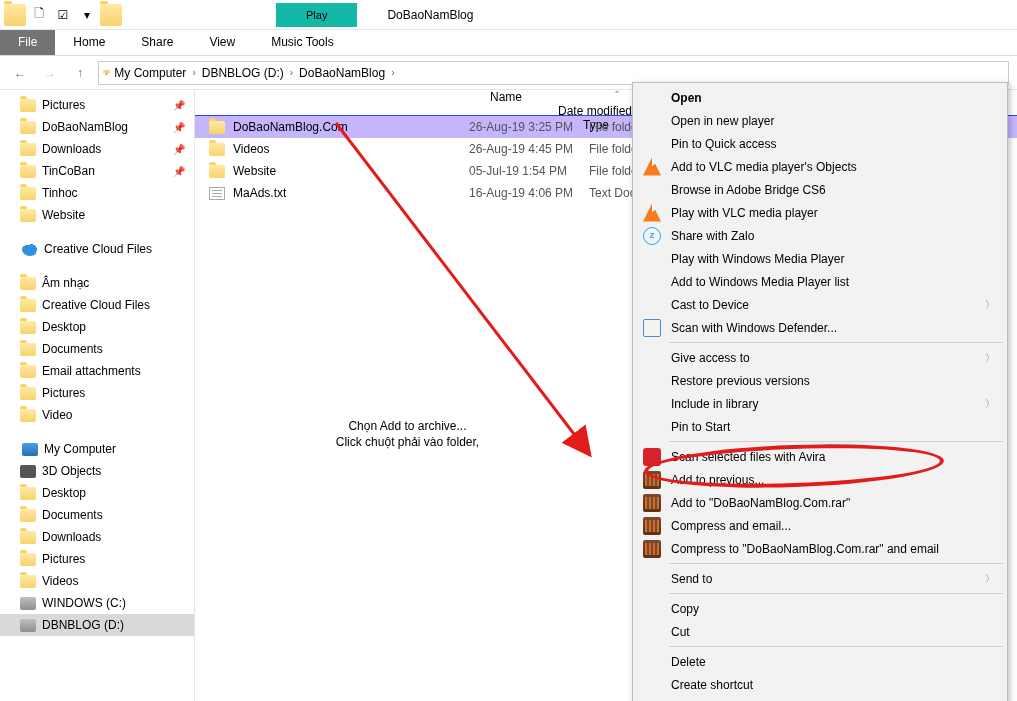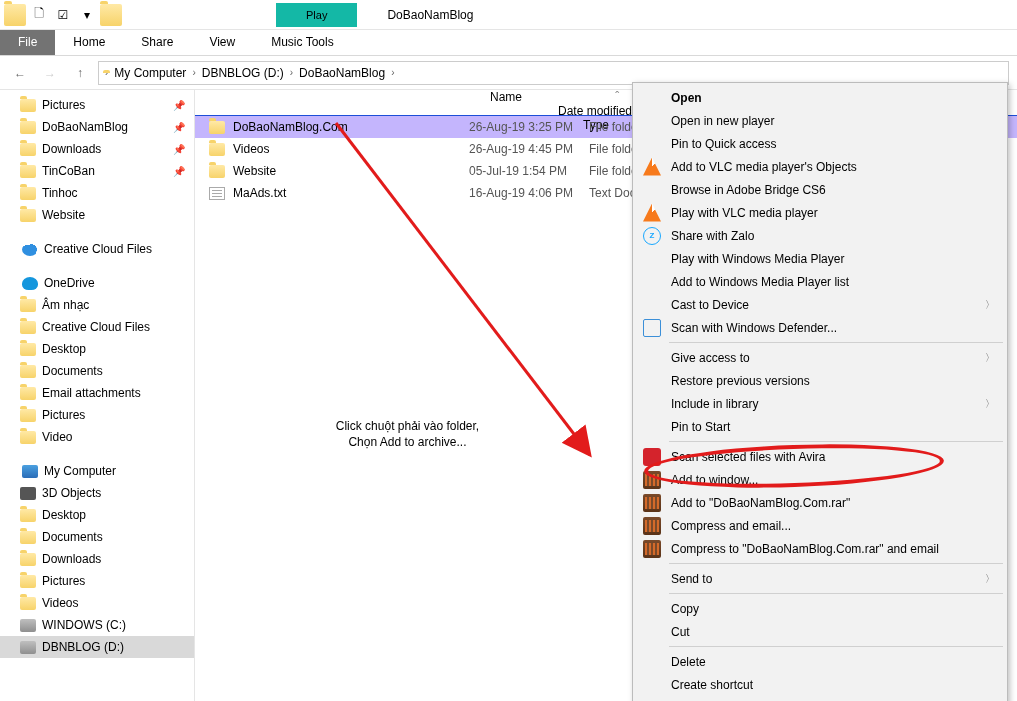--- a/index.html
+++ b/index.html
@@ -143,24 +143,20 @@
           <span class="ico folder"></span>
           <span>Website</span>
         </div>
       </div>
     <div style="height:12px"></div>
     <div class="item">
         <span class="ico cloud"></span>
         <span>Creative Cloud Files</span>
       </div>
     <div style="height:12px"></div>
-    <div class="item">
-        <span class="ico onedrive"></span>
-        <span>OneDrive</span>
-      </div>
     <div id="tree-od">
         <div class="item l2">
           <span class="ico folder"></span>
           <span>Âm nhạc</span>
         </div>
         <div class="item l2">
           <span class="ico folder"></span>
           <span>Creative Cloud Files</span>
         </div>
         <div class="item l2">
@@ -314,21 +310,21 @@
     <div class="mi">
       <span>Pin to Start</span>
     </div>
     <div class="sep"></div>
     <div class="mi">
       <span class="mico avira"></span>
       <span>Scan selected files with Avira</span>
     </div>
     <div class="mi">
       <span class="mico rar"></span>
-      <span>Add to window...</span>
+      <span>Add to previous...</span>
     </div>
     <div class="mi">
       <span class="mico rar"></span>
       <span>Add to "DoBaoNamBlog.Com.rar"</span>
     </div>
     <div class="mi">
       <span class="mico rar"></span>
       <span>Compress and email...</span>
     </div>
     <div class="mi">
@@ -364,20 +360,20 @@
 <svg class="arrow-svg" width="320" height="360">
   <defs>
       <marker id="ah" markerWidth="12" markerHeight="12" refX="9" refY="5" orient="auto">
         <path d="M0,0 L10,5 L0,10 z" fill="#e21b1b"></path>
       </marker>
     </defs>
   <line x1="6" y1="8" x2="260" y2="340" stroke="#e21b1b" stroke-width="3" marker-end="url(#ah)"></line>
 </svg>
 
 <div class="annot">
+  <div>Chọn Add to archive...</div>
   <div>Click chuột phải vào folder,</div>
-  <div>Chọn Add to archive...</div>
 </div>
 
 <div class="watermark">
   <div class="l1"><span>Đỗ Bảo Nam </span><span class="blog">Blog</span></div>
   <div class="l2">Blog hướng dẫn và chia sẻ...</div>
 </div>
 
 </body></html>

